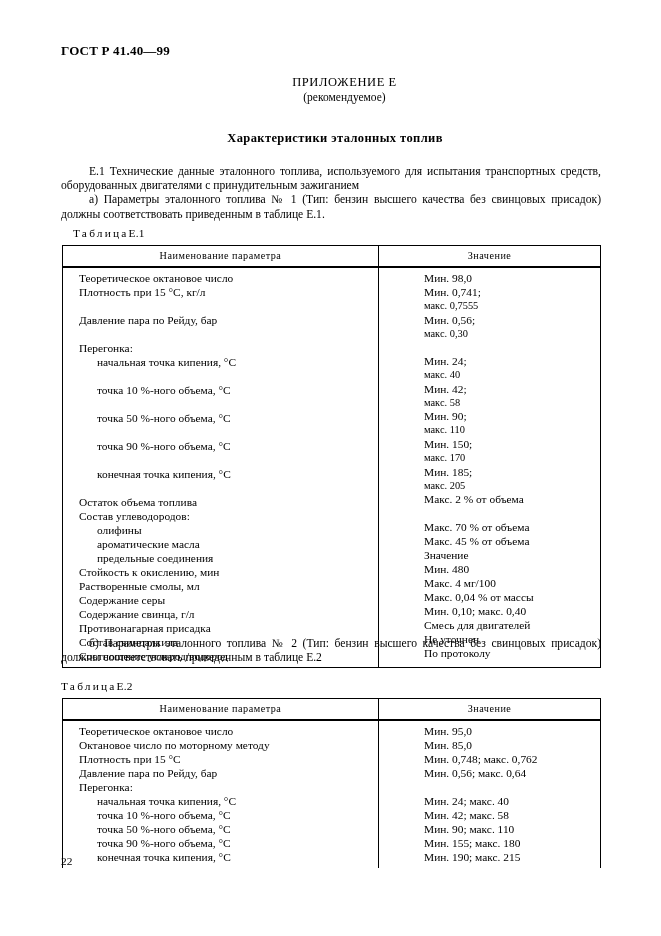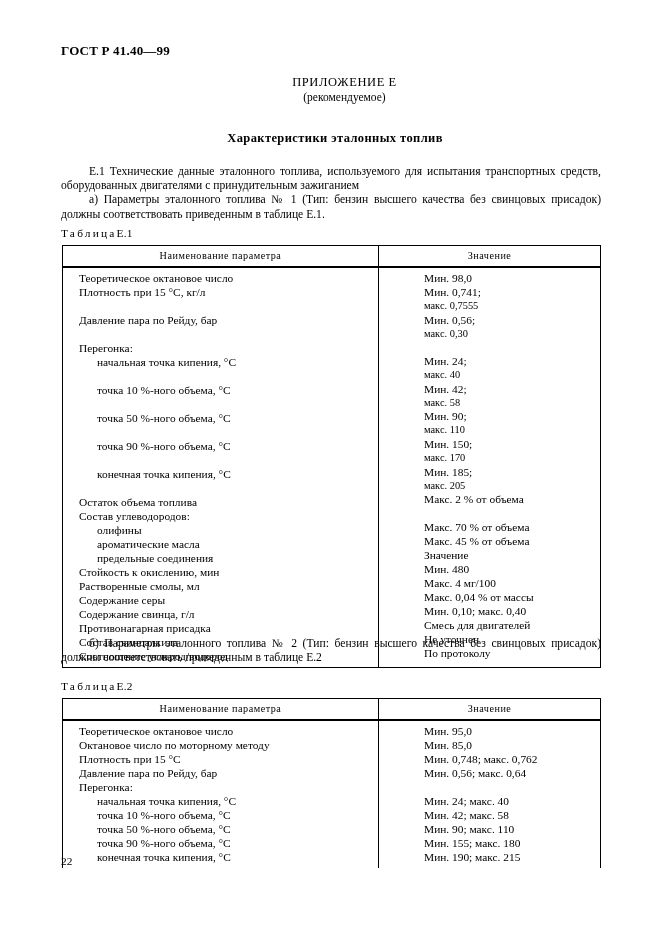--- a/index.html
+++ b/index.html
@@ -70,21 +70,21 @@
   #para-e1 { top: 165px; }
   #para-b  { top: 637px; }
 
   .table-label {
     position: absolute;
     left: 61px;
     font-size: 11.4px;
     letter-spacing: 2.2px;
   }
   .table-label .tno { letter-spacing: 0.2px; }
-  #label-e1 { top: 227px; }
+  #label-e1 { top: 227px; margin-left: 12px; }
   #label-e2 { top: 680px; }
 
   table.spec {
     position: absolute;
     left: 62px;
     width: 538px;
     border-collapse: collapse;
     font-size: 11.4px;
     table-layout: fixed;
   }

